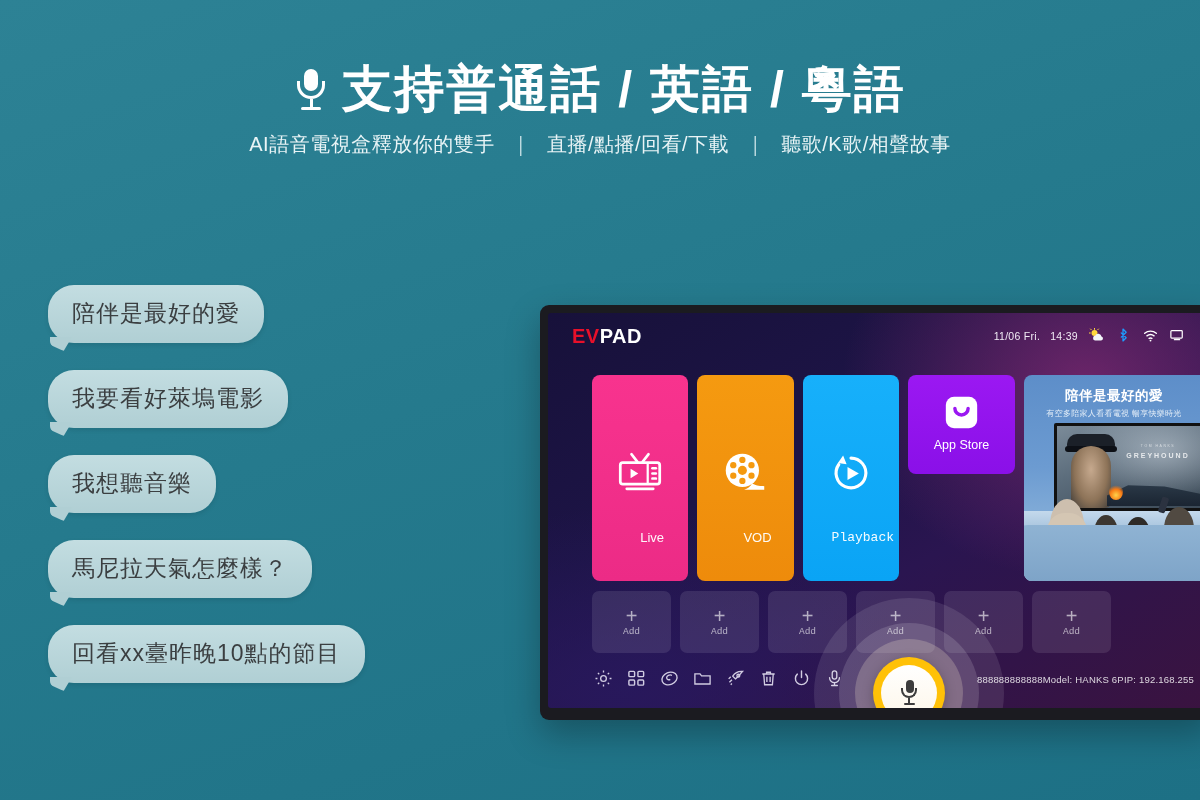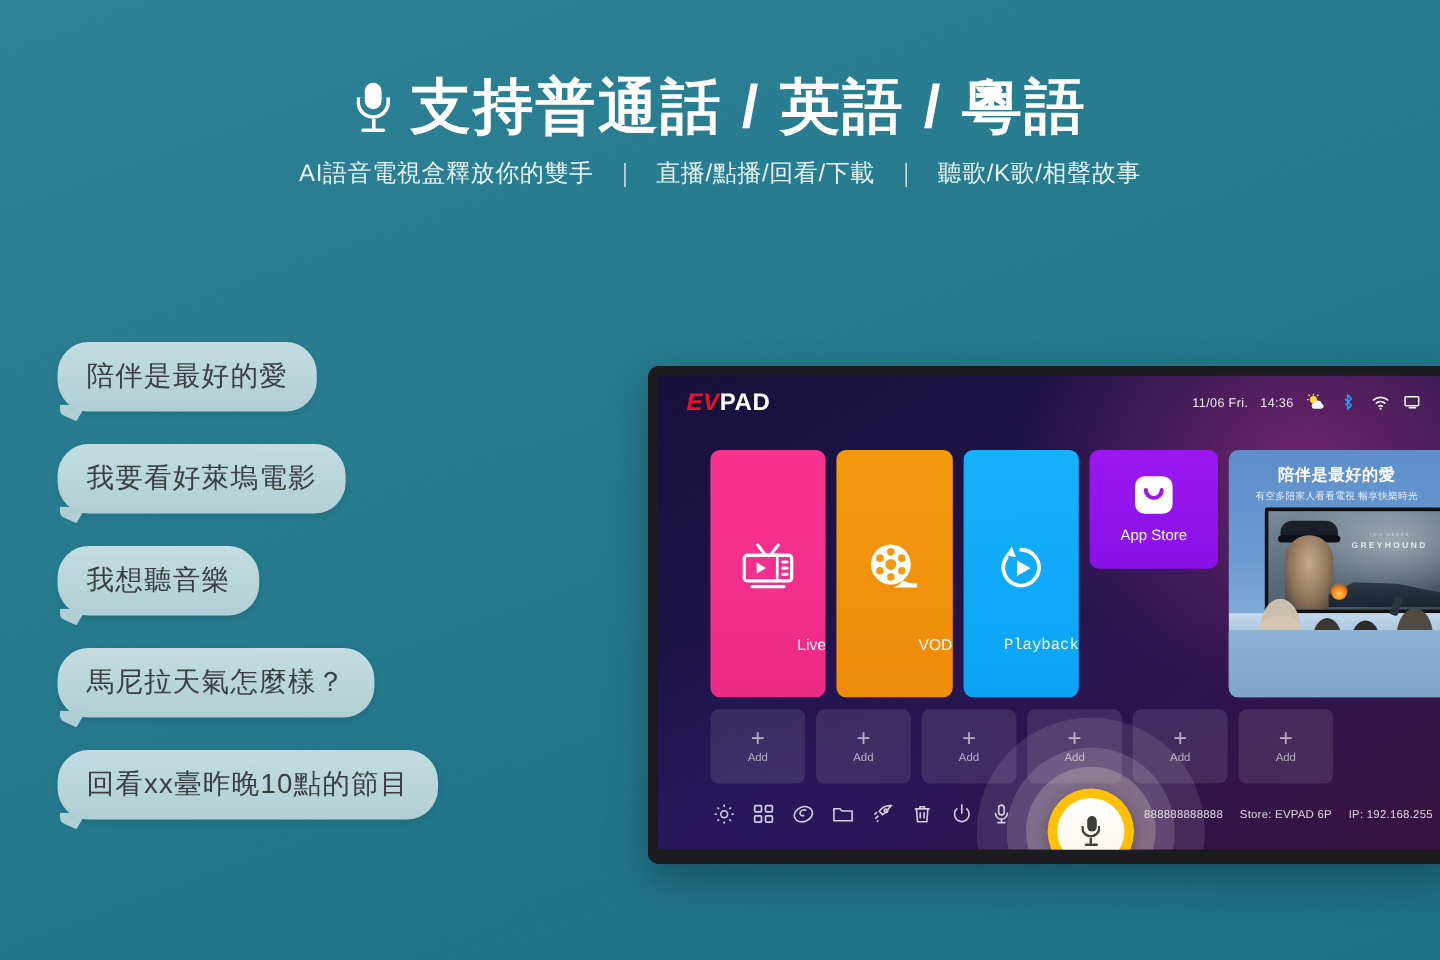--- a/index.html
+++ b/index.html
@@ -66,36 +66,36 @@
       radial-gradient(ellipse 70% 70% at 12% 95%, rgba(40,25,95,0.8) 0%, rgba(20,15,50,0) 65%),
       linear-gradient(150deg, #17113a 0%, #1d1446 35%, #2a1550 60%, #3a1340 100%);
   }
 
   
   .topbar {
     position: absolute; top: 0; left: 0; right: 0; height: 46px;
     display: flex; align-items: center; padding: 0 18px 0 24px;
   }
   .logo { font-size: 20px; font-weight: bold; letter-spacing: 0.5px; color: #ffffff; }
-  .logo .ev { color: #e8102a; font-style: italic; }
+  .logo .ev { color: #e8102a; }
   .topbar-right { margin-left: auto; display: flex; align-items: center; gap: 11px; }
   .status-date { color: #f0eaf4; font-size: 10.5px; letter-spacing: 0.3px; white-space: nowrap; }
   .status-date .t { margin-left: 10px; }
   .ic { width: 16px; height: 16px; position: relative; flex: 0 0 auto; }
   .ic svg { display:block; }
 
   
   .tiles { position: absolute; left: 44px; top: 62px; right: 0; display: flex; gap: 9px; }
   .tile {
     width: 107px; height: 206px; border-radius: 8px; position: relative;
     display: flex; flex-direction: column; align-items: center; justify-content: center;
   }
   .tile .tile-icon { margin-bottom: 6px; }
   .tile .tile-label {
-    position: absolute; bottom: 36px; left: 0; right: 0; text-align: right;
+    position: absolute; bottom: 36px; left: 0; right: 0; text-align: center;
     color: #ffffff; font-size: 13px; opacity: 0.96; padding-left: 24px;
   }
   .tile-live { background: linear-gradient(180deg,#f8338e 0%, #ec2b86 100%); }
   .tile-vod  { background: linear-gradient(180deg,#f59a10 0%, #ee8b0b 100%); }
   .tile-play { background: linear-gradient(180deg,#17b0fb 0%, #0aa4f5 100%); font-family: Liberation Mono, monospace; }
 
   .stack { display: flex; flex-direction: row; gap: 9px; border-radius: 30px; }
   .tile-small {
     width: 107px; height: 98.5px; border-radius: 8px; position: relative;
     display:flex; flex-direction: column; align-items:center; justify-content:center;
@@ -154,26 +154,26 @@
   .remote { position:absolute; left: 136px; bottom: 68px; width: 7px; height: 16px;
     background:#2b3240; border-radius: 2px; transform: rotate(18deg); }
 
   
   .addrow { position: absolute; left: 44px; top: 278px; display: flex; gap: 9px; }
   .add {
     width: 79px; height: 62px; border-radius: 7px; background: rgba(255,255,255,0.10);
     display:flex; flex-direction: column; align-items:center; justify-content:center; gap: 2px;
   }
   .add .plus { color: rgba(255,255,255,0.62); font-size: 20px; line-height: 16px; font-weight: 300; }
-  .add .alabel { color: rgba(255,255,255,0.62); font-size: 9.5px; }
+  .add .alabel { color: rgba(255,255,255,0.62); font-size: 9.5px; font-family: Liberation Mono, monospace; }
 
   
   .botbar { position: absolute; left: 46px; bottom: 20px; display:flex; align-items:center; gap: 14px; }
   .botbar .bi { width: 19px; height: 19px; opacity: 0.88; }
-  .sysinfo { position:absolute; right: 10px; bottom: 23px; display:flex; align-items:center; gap: 14px;
+  .sysinfo { position:absolute; right: 10px; bottom: 23px; display:flex; align-items:center; 
     color: rgba(255,255,255,0.82); font-size: 9.5px; letter-spacing: 0.2px; white-space: nowrap; }
 
   
   .micfab { position: absolute; left: 318px; bottom: -28px; width: 86px; height: 86px; }
   .ring { position:absolute; border-radius: 50%; left: 50%; top: 50%; transform: translate(-50%,-50%); }
   .ring.r3 { width: 190px; height: 190px; background: rgba(255,255,255,0.10); }
   .ring.r2 { width: 140px; height: 140px; background: rgba(255,255,255,0.14); }
   .ring.r1 { width: 108px; height: 108px; background: rgba(255,240,210,0.22); }
   .micbtn {
     position:absolute; left: 50%; top: 50%; transform: translate(-50%,-50%);
@@ -235,21 +235,21 @@
     </div>
   </div>
 
   <div class="tv">
     <div class="screen">
 
       <div class="topbar">
         <div class="logo"><span class="ev">EV</span><span>PAD</span></div>
         <div class="topbar-right">
           <div class="status-date">
-            <span>11/06 Fri.</span><span class="t">14:36</span>
+            <span>11/06 Fri.</span><span class="t">14:39</span>
           </div>
           <span class="ic">
             <svg viewBox="0 0 16 16" width="16" height="16">
               <circle cx="5.5" cy="5" r="3" fill="#ffd83d"></circle>
               <g stroke="#ffd83d" stroke-width="1" stroke-linecap="round">
                 <line x1="5.5" y1="0.4" x2="5.5" y2="1.4"></line>
                   <line x1="1.3" y1="5" x2="0.3" y2="5"></line>
                 <line x1="2.2" y1="1.7" x2="1.5" y2="1"></line>
                   <line x1="8.8" y1="1.7" x2="9.5" y2="1"></line>
               </g>
@@ -446,21 +446,21 @@
           <svg viewBox="0 0 20 20" width="19" height="19" fill="none" stroke="#e9e6f5" stroke-width="1.4" stroke-linecap="round">
             <rect x="7.6" y="2" width="4.8" height="8.6" rx="2.4"></rect>
             <path d="M4.8 9.2a5.2 5.2 0 0 0 10.4 0"></path>
               <path d="M10 14.4V17M7 17.4h6"></path>
           </svg>
         </span>
       </div>
 
       <div class="sysinfo">
         <span>888888888888</span>
-        <span>Store: EVPAD 6P</span>
+        <span>Model: HANKS 6P</span>
         <span>IP: 192.168.255</span>
       </div>
 
       <div class="micfab">
         <span class="ring r3"></span>
         <span class="ring r2"></span>
         <span class="ring r1"></span>
         <span class="micbtn">
           <span class="inner">
             <span class="mic2">

